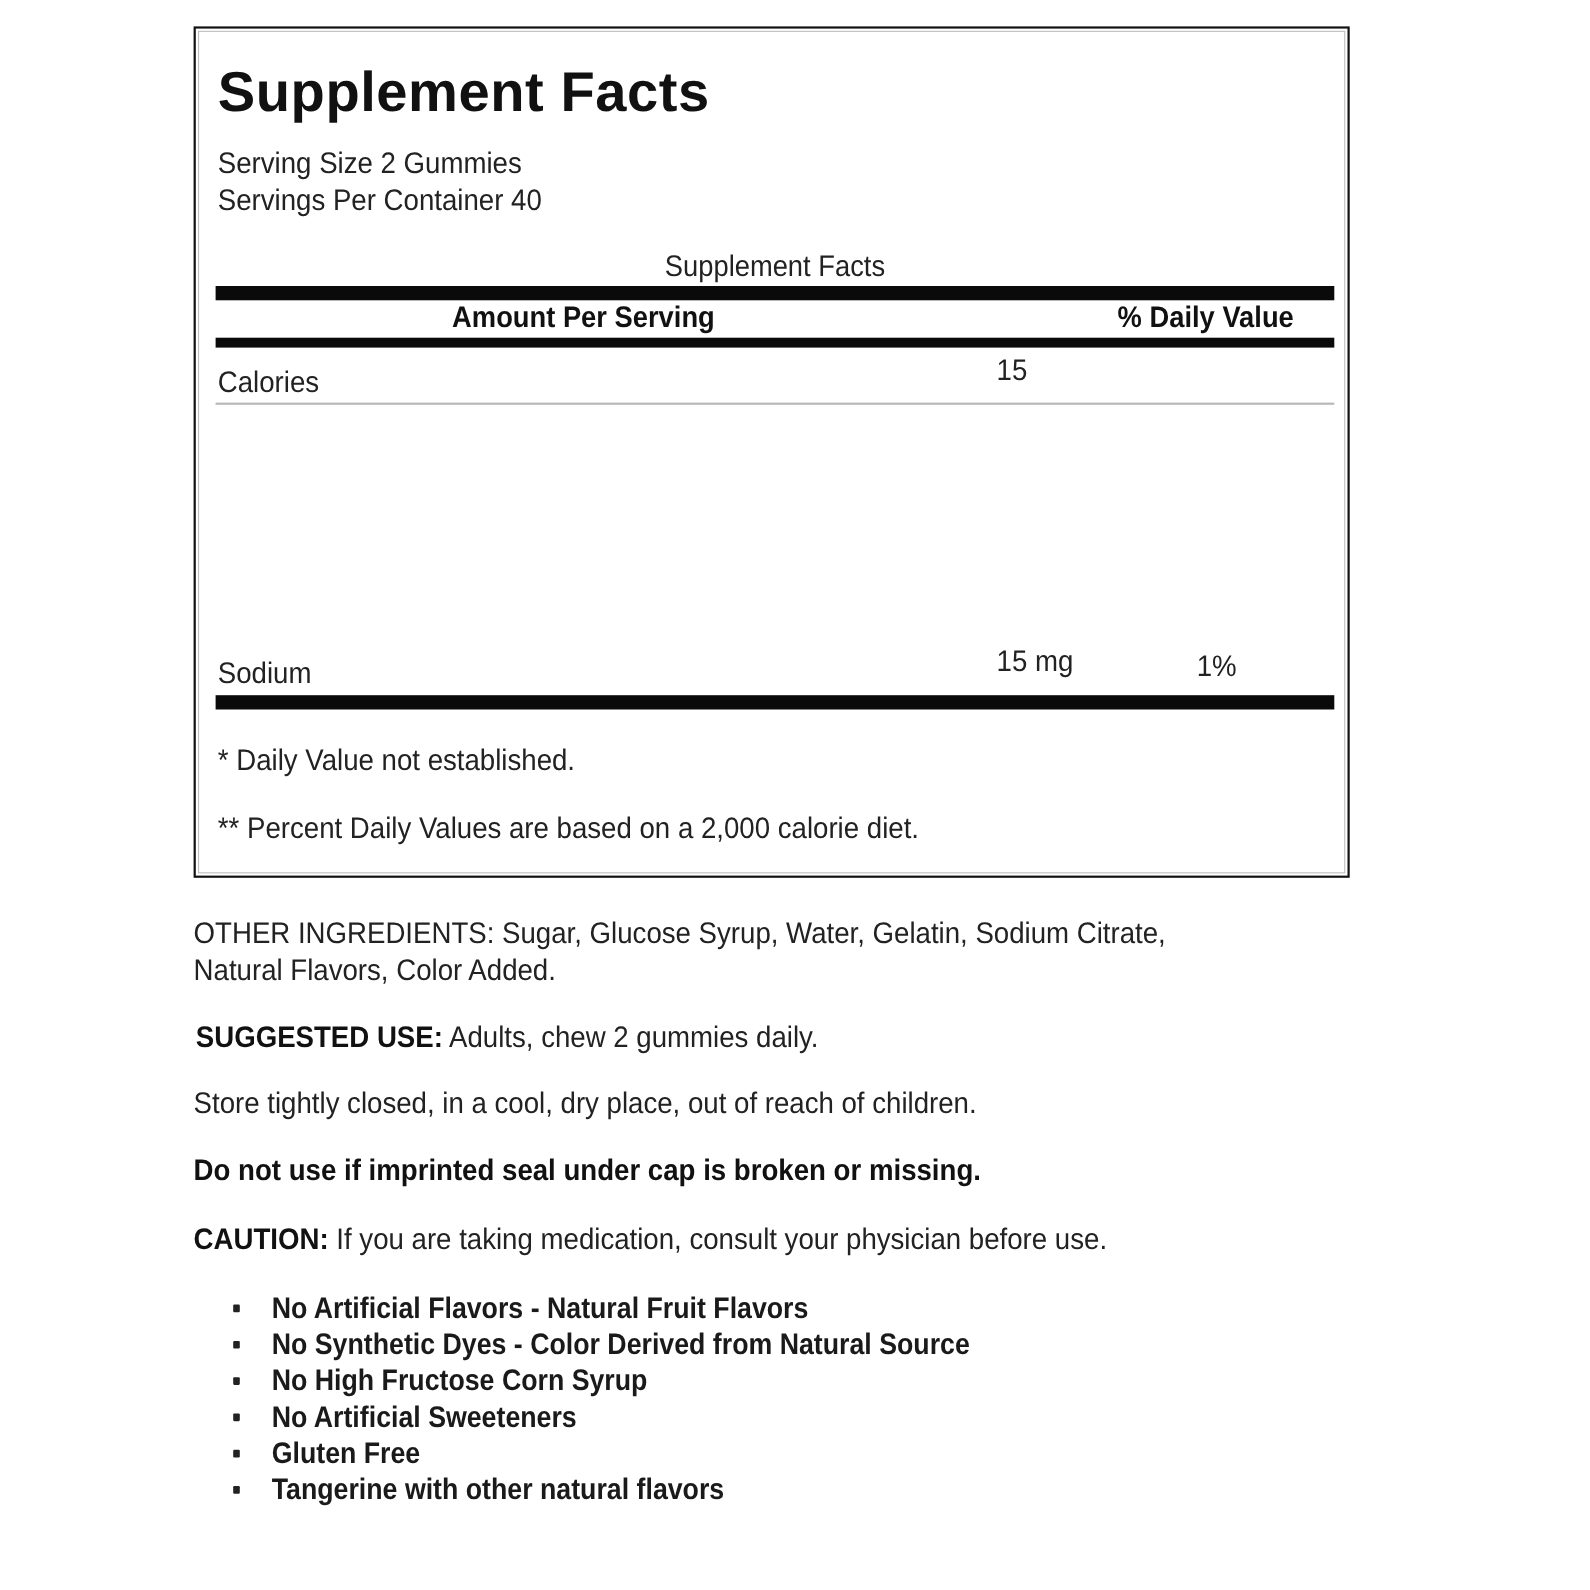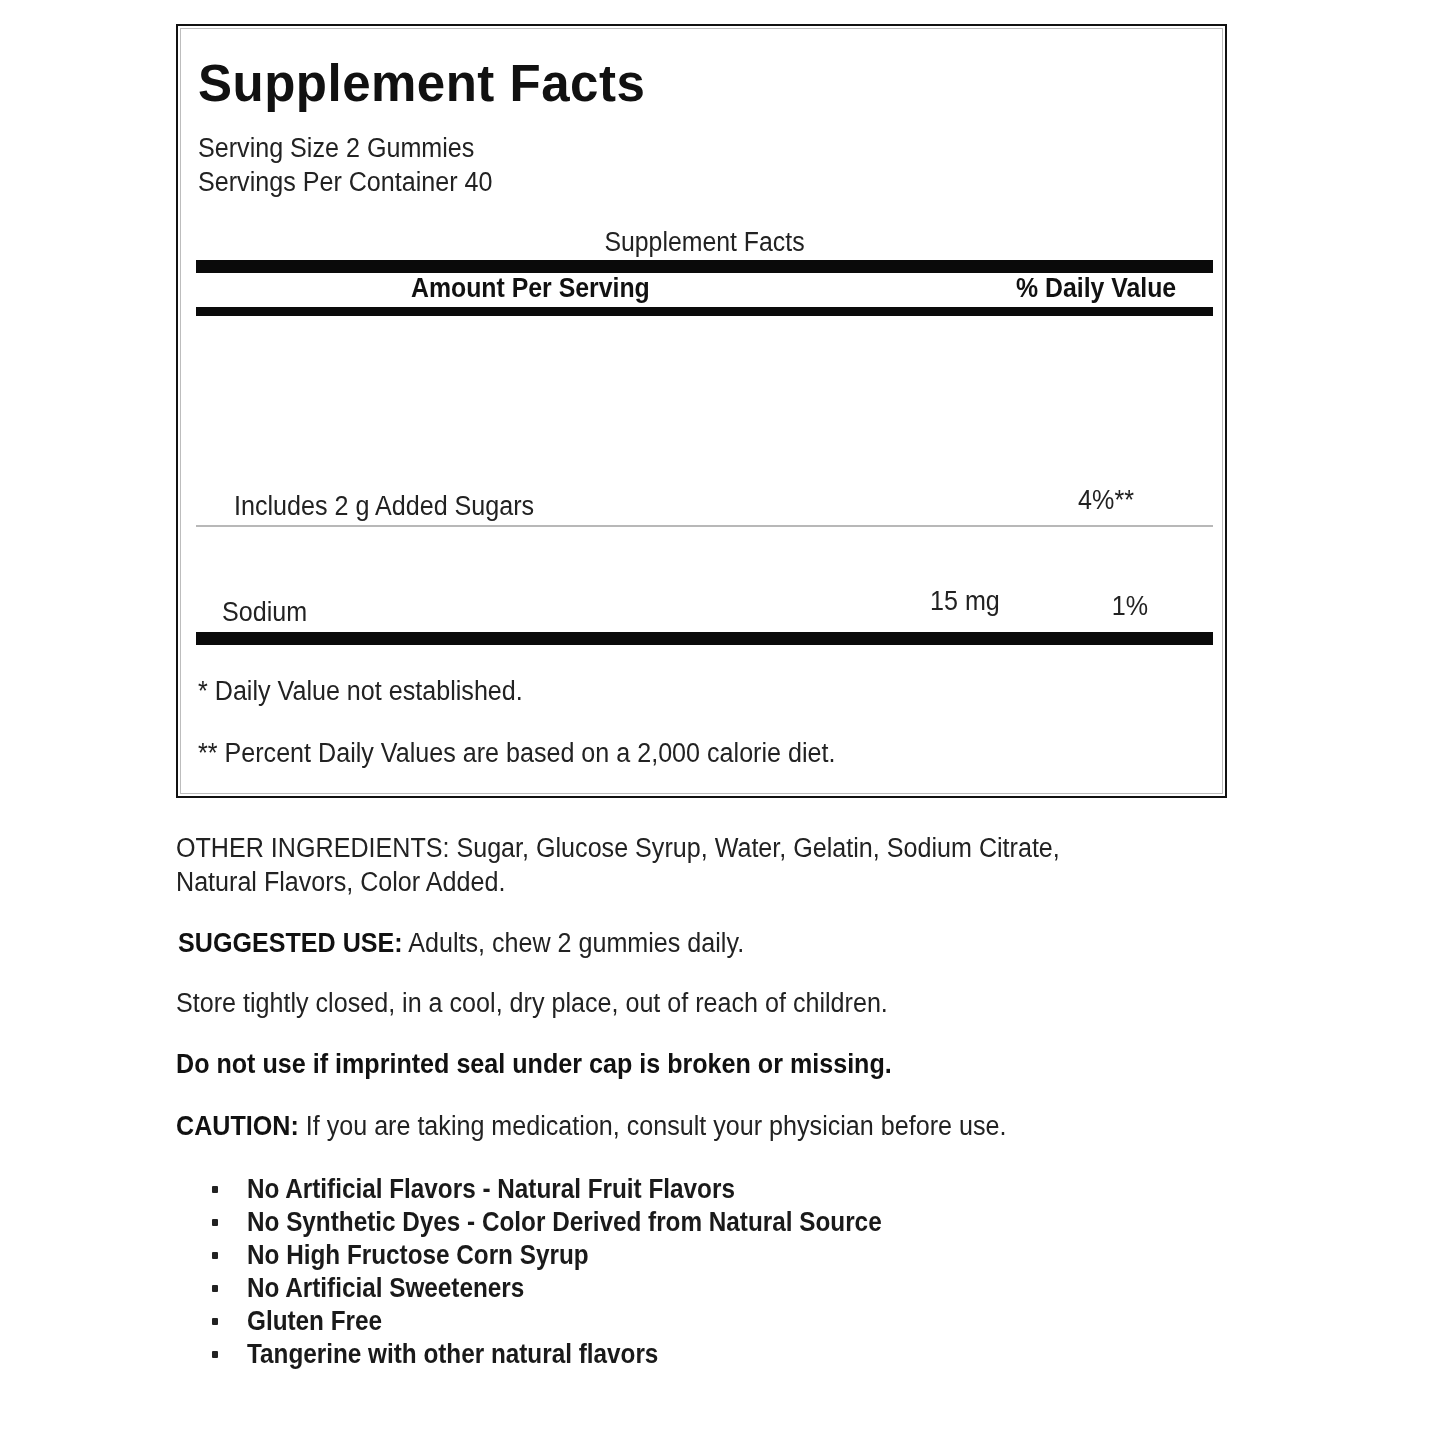--- a/index.html
+++ b/index.html
@@ -88,21 +88,21 @@
   .hdr.dv { left: 838px; transform-origin: left center; }
 
   .row {
     position: absolute;
     left: 18px;
     width: 1017px;
     height: 52px;
     border-bottom: 2px solid #b8b8b8;
     box-sizing: border-box;
   }
-  .row.last { border-bottom: none; margin-left: 24px; }
+  .row.last { border-bottom: none; }
   .cell {
     position: absolute;
     font-size: 27px;
     color: #222;
     line-height: 1;
     white-space: nowrap;
     transform: scaleX(0.93);
     transform-origin: left center;
   }
   .cell.name { left: 2px; top: 18px; }
@@ -181,24 +181,24 @@
   <div class="main-title">Supplement Facts</div>
   <div class="serving size">Serving Size 2 Gummies</div>
   <div class="serving per">Servings Per Container 40</div>
 
   <div class="table-caption">Supplement Facts</div>
   <div class="bar b1"></div>
   <div class="hdr amount">Amount Per Serving</div>
   <div class="hdr dv">% Daily Value</div>
   <div class="bar b2"></div>
 
-  <div class="row" style="top:449px">
-    <span class="cell name indent">Includes 2 g Added Sugars</span>
-    <span class="cell amt"></span>
-    <span class="cell dv">4%**</span>
+  <div class="row" style="top:290px">
+    <span class="cell name">Calories</span>
+    <span class="cell amt">15</span>
+    <span class="cell dv"></span>
   </div>
   <div class="row last" style="top:555px">
     <span class="cell name">Sodium</span>
     <span class="cell amt">15 mg</span>
     <span class="cell dv">1%</span>
   </div>
 
   <div class="bar b3"></div>
 
   <div class="footnote f1">* Daily Value not established.</div>

